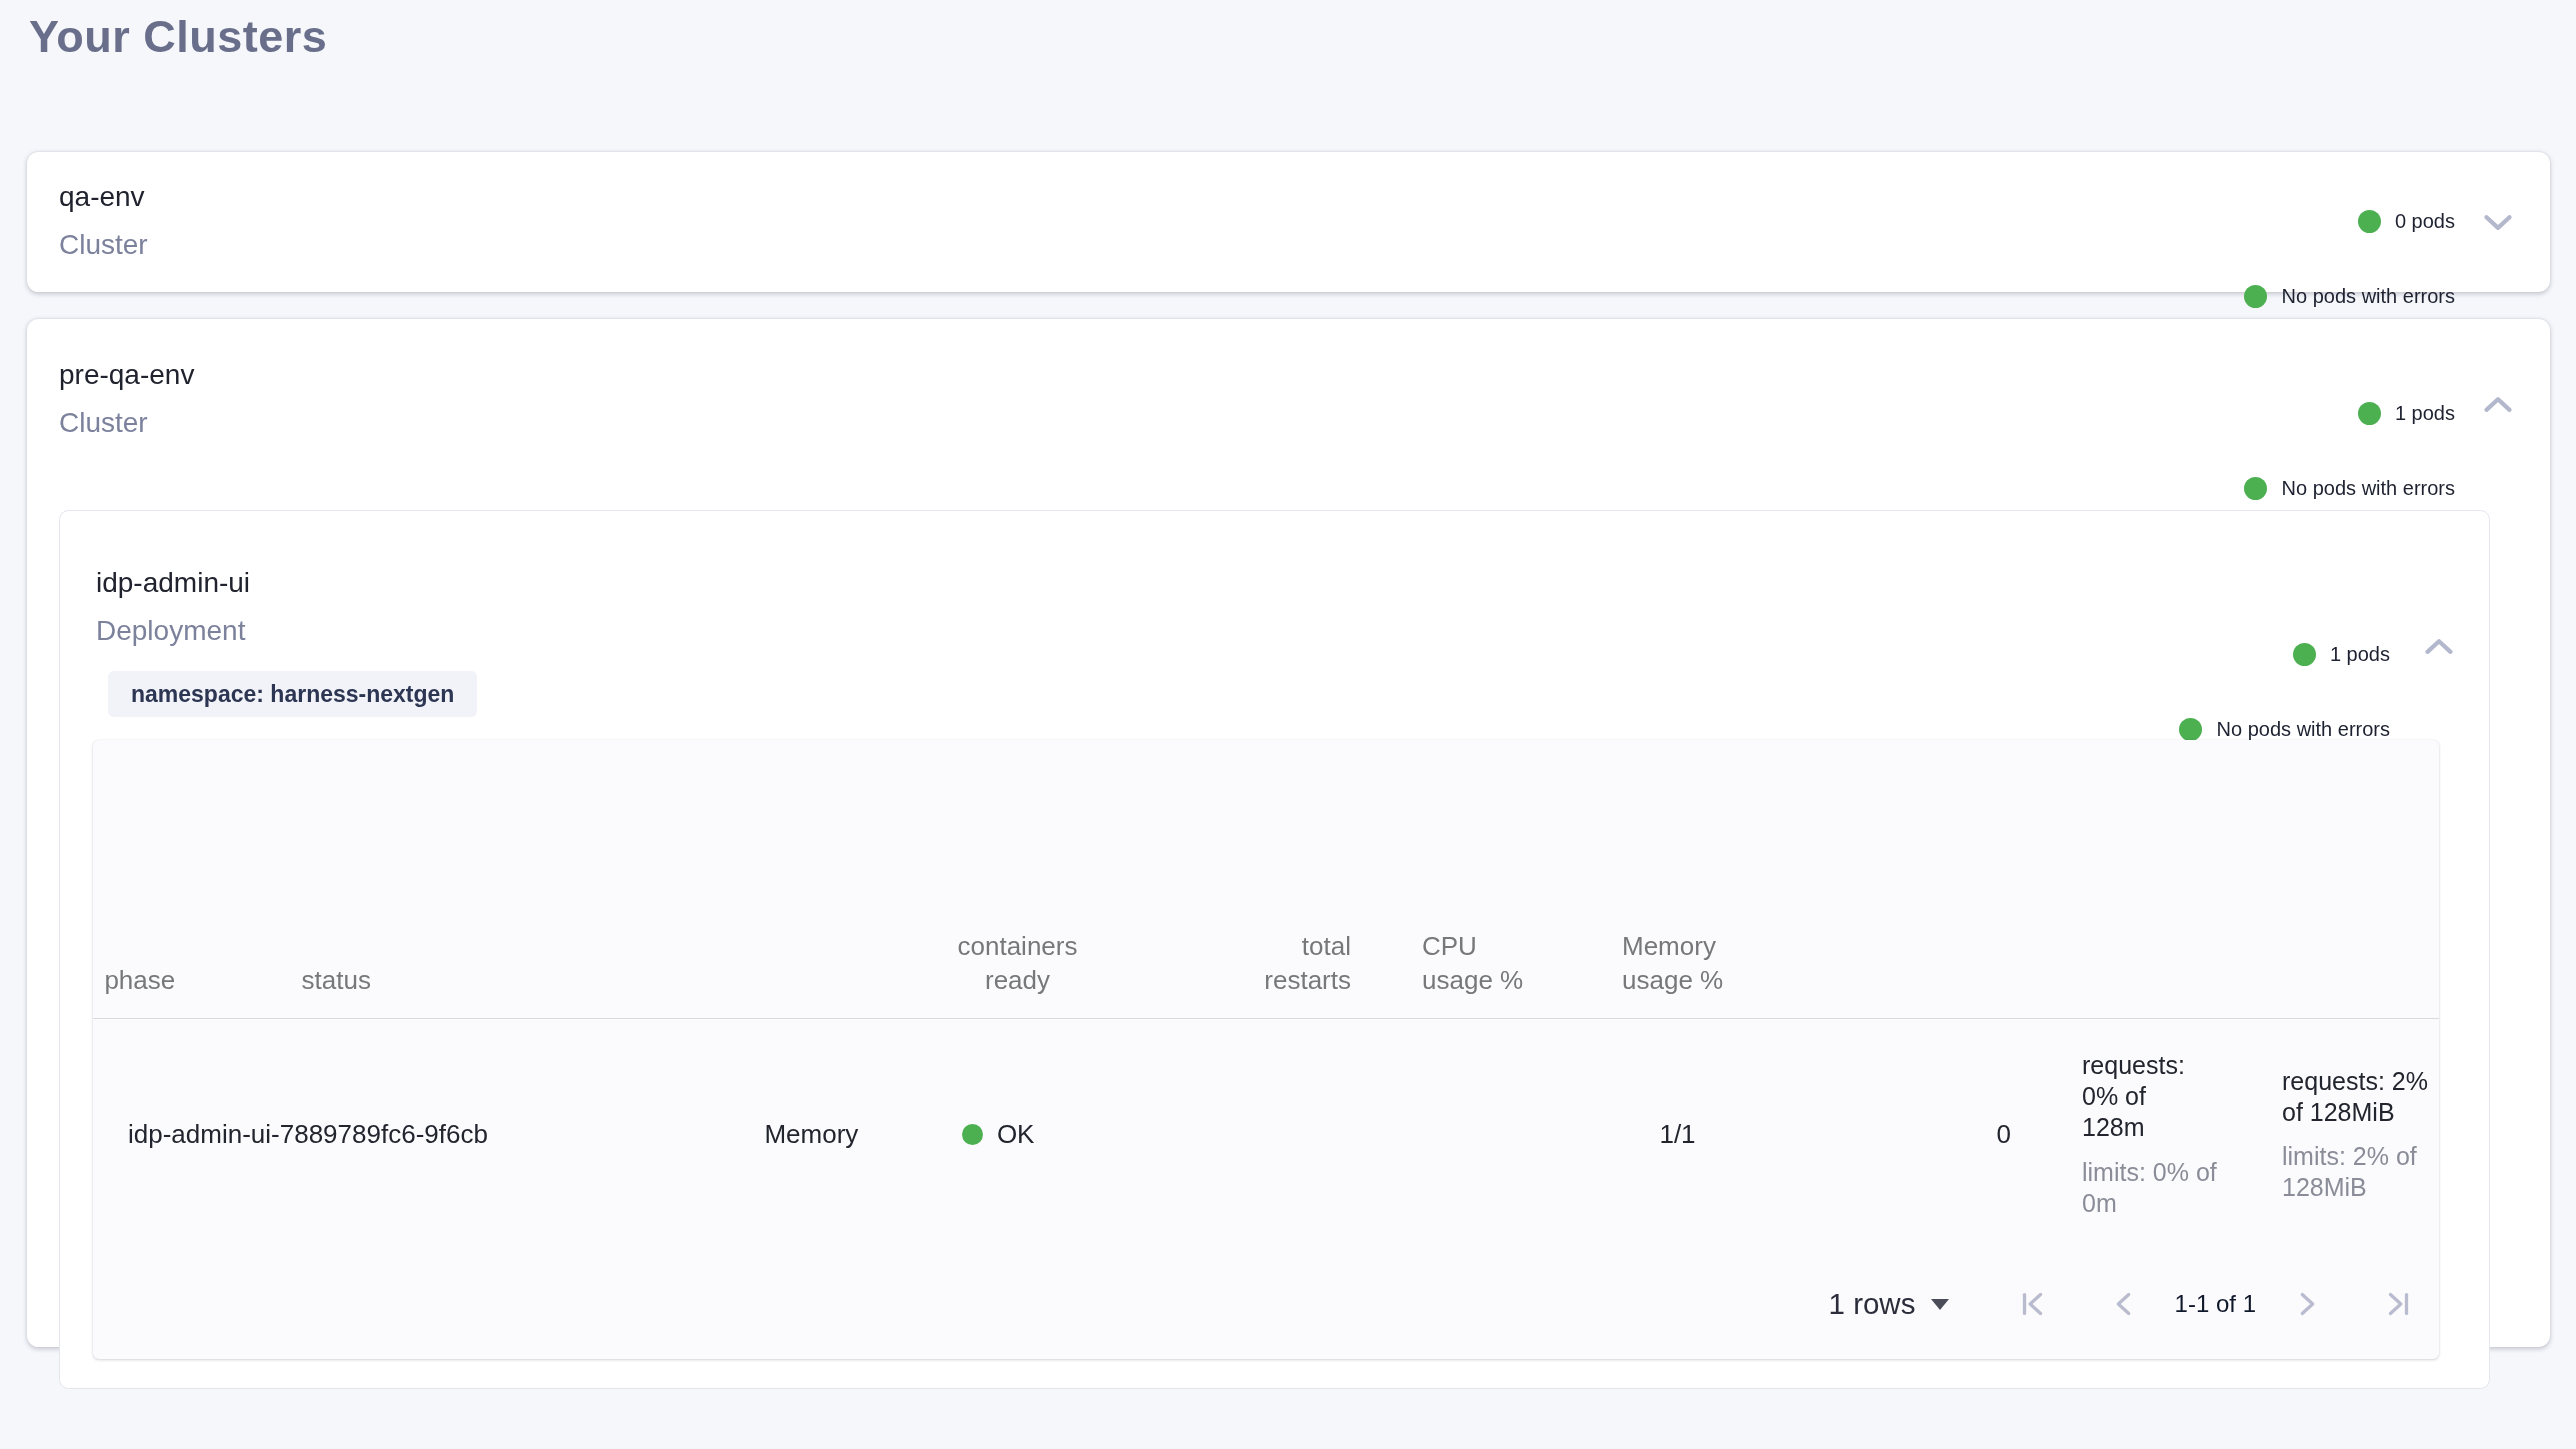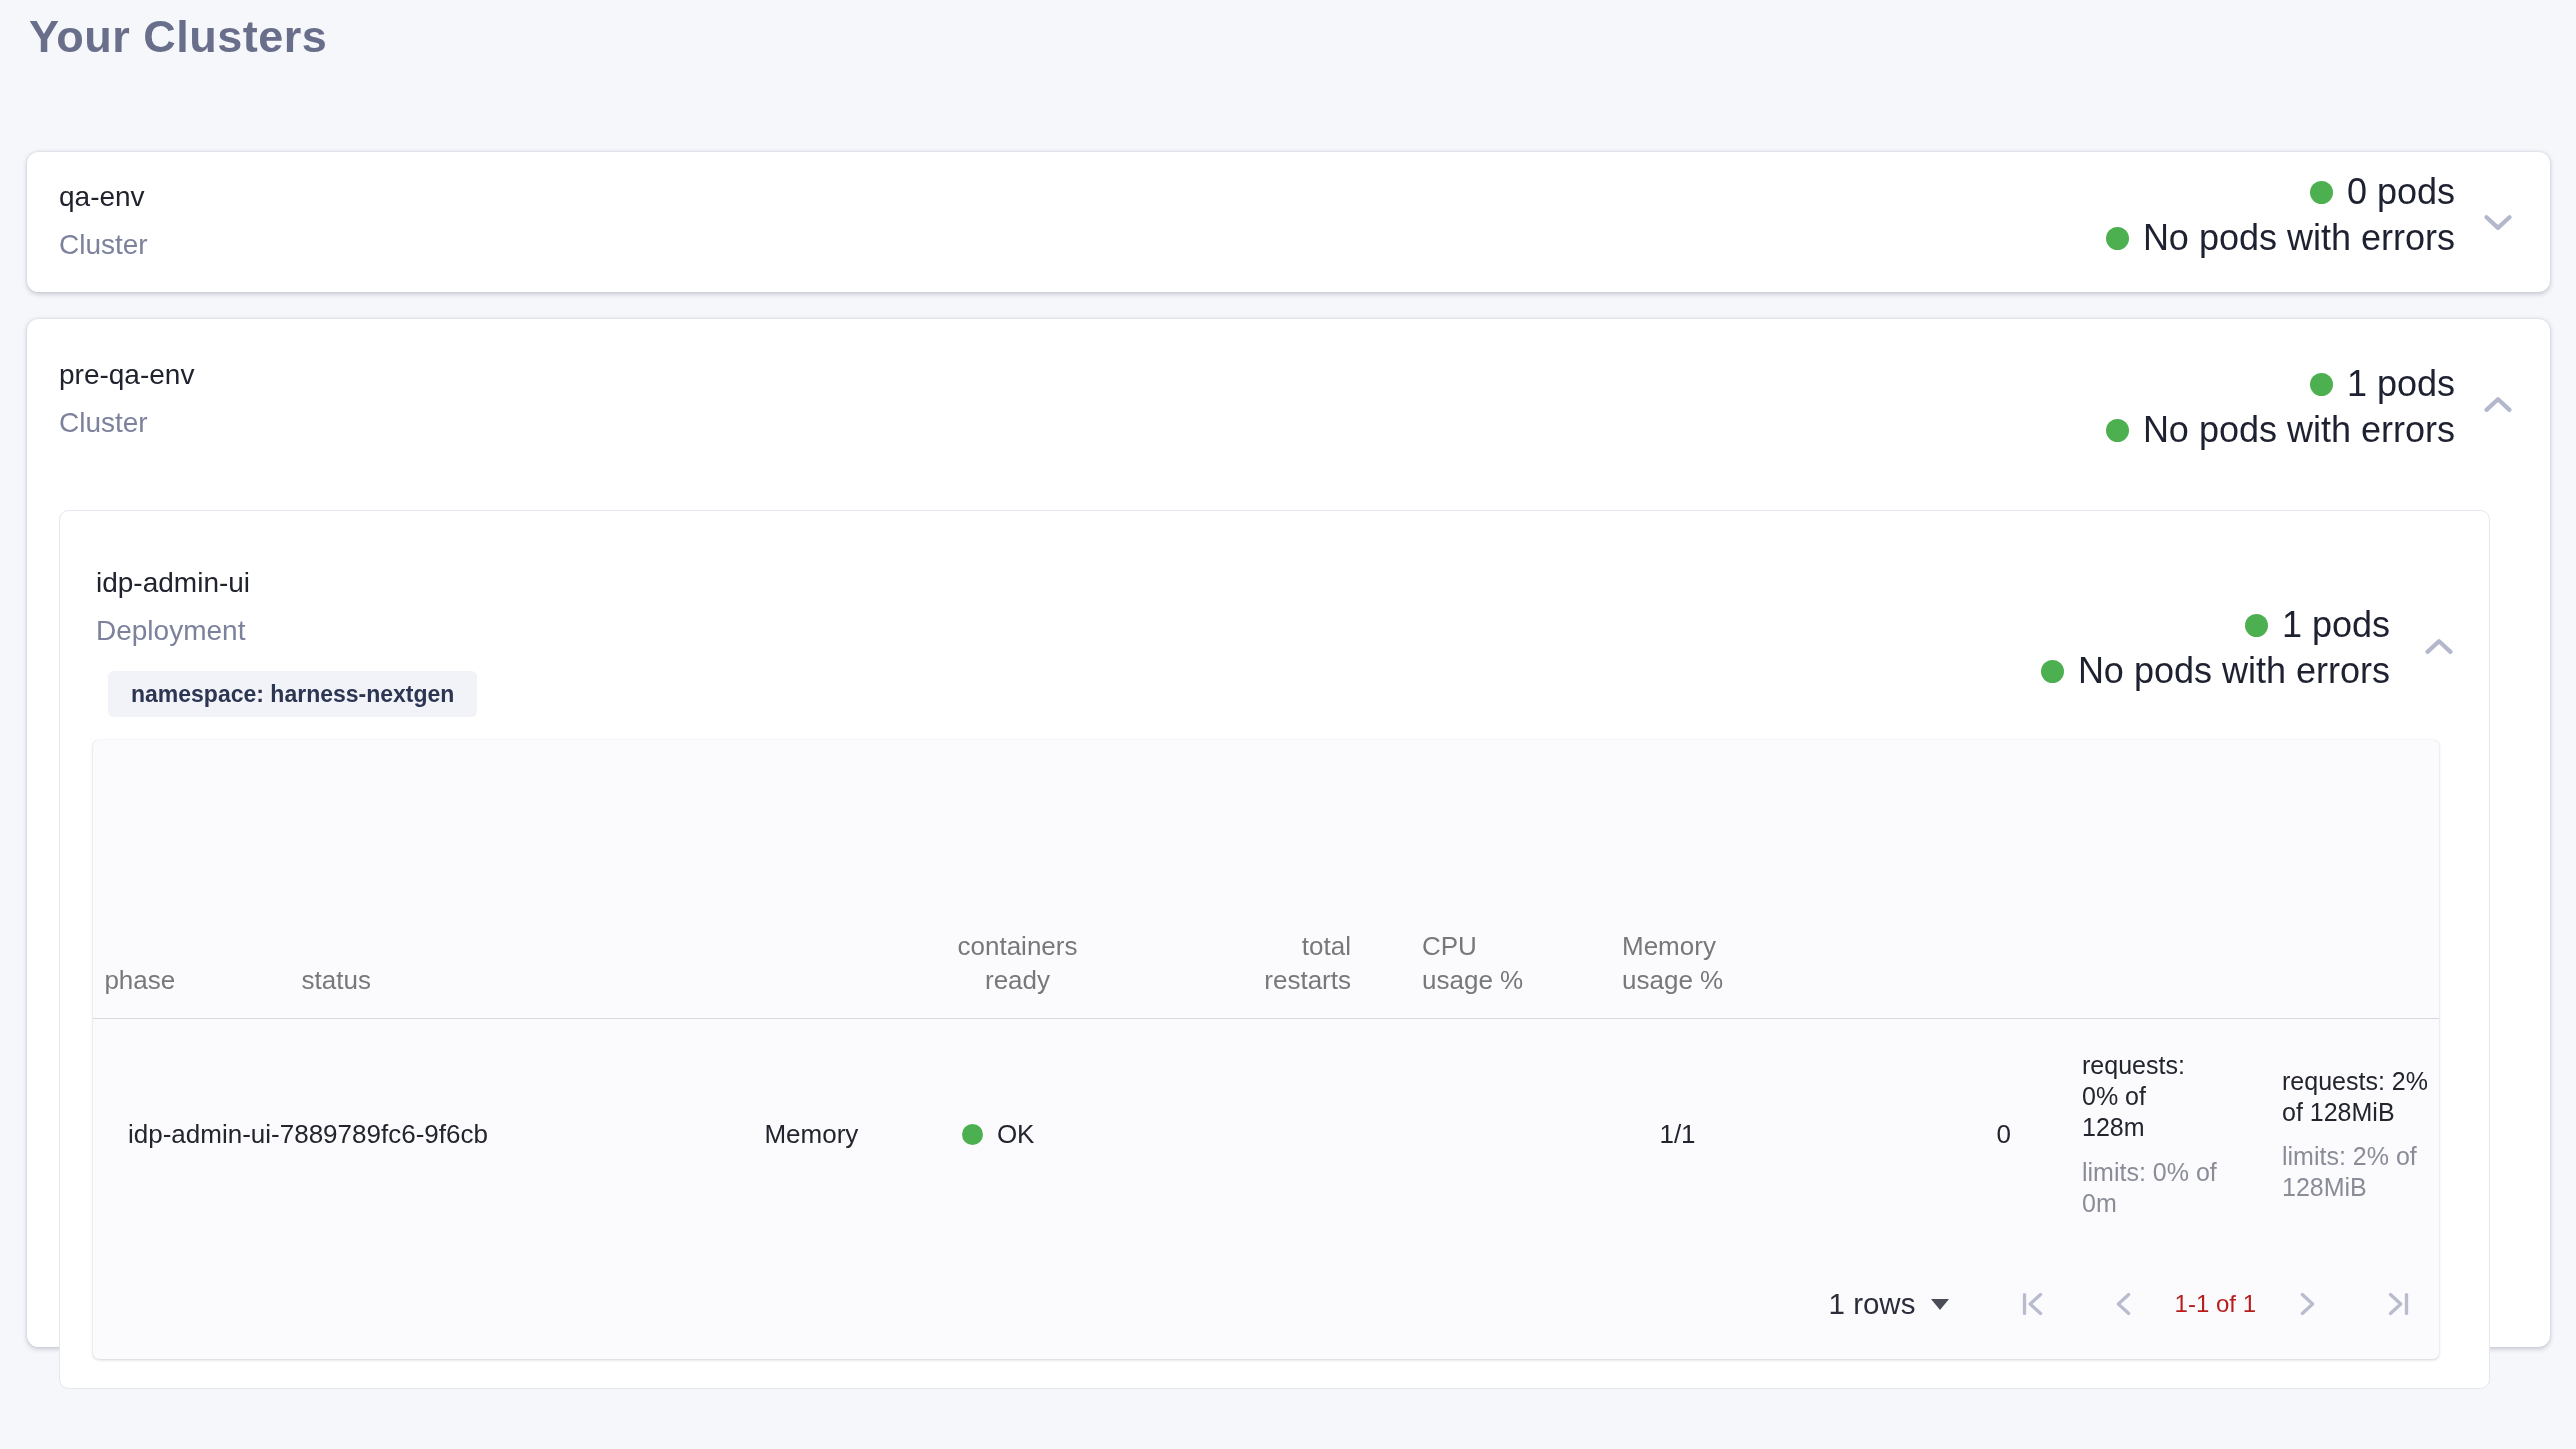--- a/index.html
+++ b/index.html
@@ -13,21 +13,21 @@
           box-shadow: 0 1.9px 4.8px rgba(30,30,60,0.22), 0 0 1.9px rgba(30,30,60,0.10); }
   .card-qa   { left: 27px; top: 152px; width: 2523px; height: 140px; }
   .card-preqa{ left: 27px; top: 319px; width: 2523px; height: 1028px; }
 
   .entity-block { position: absolute; left: 32px; }
   .entity-name { font-size: 28px; color: #20232e; line-height: 40px; }
   .entity-kind { font-size: 28px; color: #7c819c; line-height: 40px; margin-top: 7.6px; }
 
   .status-block { position: absolute; text-align: right; }
   .status-line { display: flex; align-items: center; justify-content: flex-end; gap: 14.3px;
-                 height: 46px; font-size: 36px; color: #1d2130; }
+                 height: 46px; font-size: 20px; color: #1d2130; margin-top: 29px; }
   .dot { width: 23px; height: 23px; border-radius: 50%; flex: 0 0 auto; }
 
   .chev { position: absolute; width: 46px; height: 46px; cursor: pointer; }
   .chev svg { width: 46px; height: 46px; }
 
   .nested-card { position: absolute; left: 32px; top: 191px; width: 2431px; height: 879px;
                  background: #ffffff; border: 1px solid #e4e6ee; border-radius: 9.5px; }
 
   .chip { position: absolute; left: 48px; top: 160px; height: 46px; display: inline-flex; align-items: center;
           padding: 0 23px; background: #f2f3f8; border-radius: 5.7px;
@@ -59,21 +59,21 @@
   .usage-secondary { font-size: 25px; color: #8a8d98; line-height: 31px; margin-top: 13.3px; max-width: 143px; }
   .col-mem .usage-primary, .col-mem .usage-secondary { max-width: 152px; }
 
   .tfoot { display: flex; align-items: center; justify-content: flex-end; height: 108px; padding-right: 24px; }
   .rows-select { display: flex; align-items: center; gap: 15.2px; cursor: pointer; }
   .rows-select-label { font-size: 29.5px; color: #2b2e3a; }
   .caret-down { width: 0; height: 0; border-left: 9.5px solid transparent; border-right: 9.5px solid transparent;
                 border-top: 11.4px solid #4a4d58; }
   .pg-btn { width: 34px; height: 34px; cursor: pointer; }
   .pg-btn svg { width: 34px; height: 34px; }
-  .pg-range { font-size: 24px; color: #b91c1c; margin: 0 34px; }
+  .pg-range { font-size: 24px; color: #0f172a; margin: 0 34px; }
   .m-l60 { margin-left: 57px; } .m-l70 { margin-left: 67px; }
 </style>
 </head>
 <body>
 
 <div class="screen">
 
   <div class="page-title">Your Clusters</div>
 
   <div class="card card-qa">

